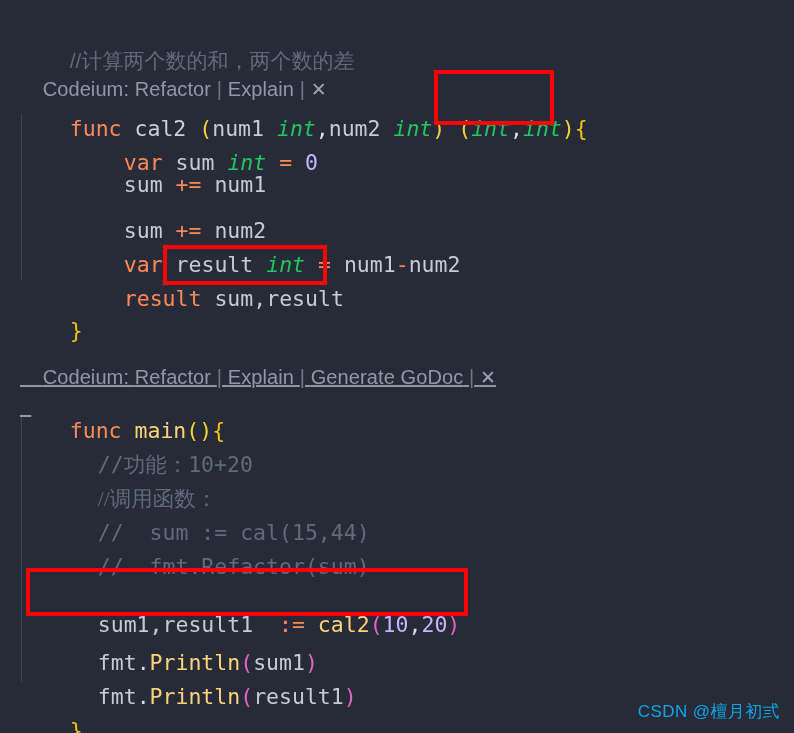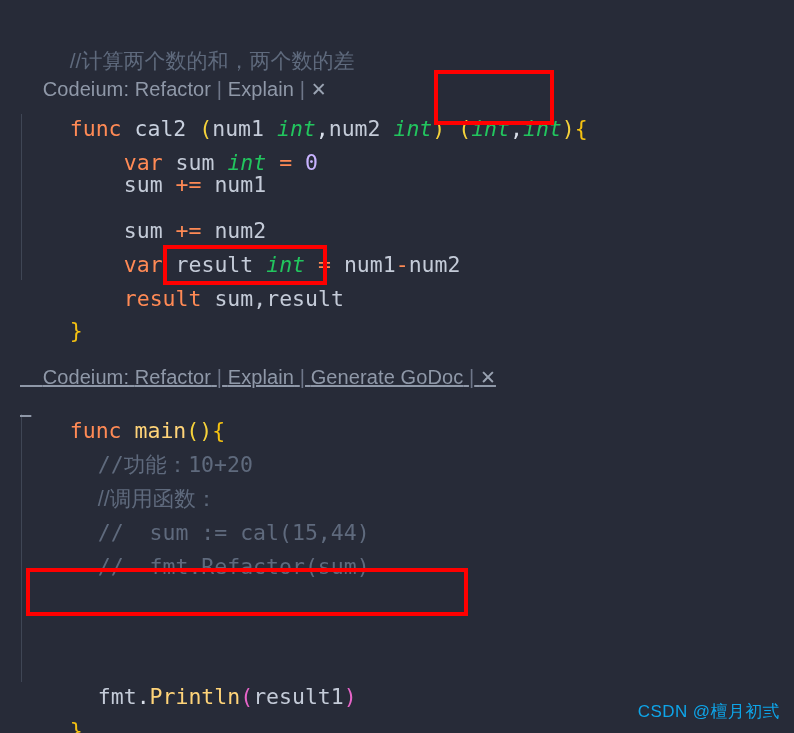--- a/index.html
+++ b/index.html
@@ -138,32 +138,38 @@
 
   <div class="line" style="top:380px;">
     <span class="kw">func</span><span> </span><span class="fn">main</span><span class="paren">()</span><span class="brace">{</span>
   </div>
 
   <div class="line" style="top:414px; left:46px;">
     <span class="cmt" style="font-family:'DejaVu Sans Mono','Liberation Mono',monospace;">//功能：10+20</span>
   </div>
 
   <div class="line" style="top:448px; left:46px;">
-    <span class="cmt" style="font-family:Liberation Sans, sans-serif;">//调用函数：</span>
+    <span class="cmt" style="font-family:Liberation Serif, serif;">//调用函数：</span>
   </div>
 
   <div class="line" style="top:482px; left:46px;">
     <span class="cmt">//  sum := cal(15,44)</span>
   </div>
 
   <div class="line" style="top:516px; left:46px;">
     <span class="cmt">//  fmt.Refactor(sum)</span>
   </div>
 
+  <div class="line" style="top:574px; left:46px;">
+    <span class="ident">sum1,result1</span><span>  </span><span class="op">:=</span><span> </span><span class="fn">cal2</span><span class="paren2">(</span><span class="num">10</span><span class="punc">,</span><span class="num">20</span><span class="paren2">)</span>
+  </div>
 
+  <div class="line" style="top:612px; left:46px;">
+    <span class="ident">fmt</span><span class="punc">.</span><span class="fn">Println</span><span class="paren2">(</span><span class="ident">sum1</span><span class="paren2">)</span>
+  </div>
 
   <div class="line" style="top:646px; left:46px;">
     <span class="ident">fmt</span><span class="punc">.</span><span class="fn">Println</span><span class="paren2">(</span><span class="ident">result1</span><span class="paren2">)</span>
   </div>
 
   <div class="line" style="top:680px;">
     <span class="brace">}</span>
   </div>
 
   <div class="redbox" style="left:434px; top:70px; width:120px; height:55px;"></div>

